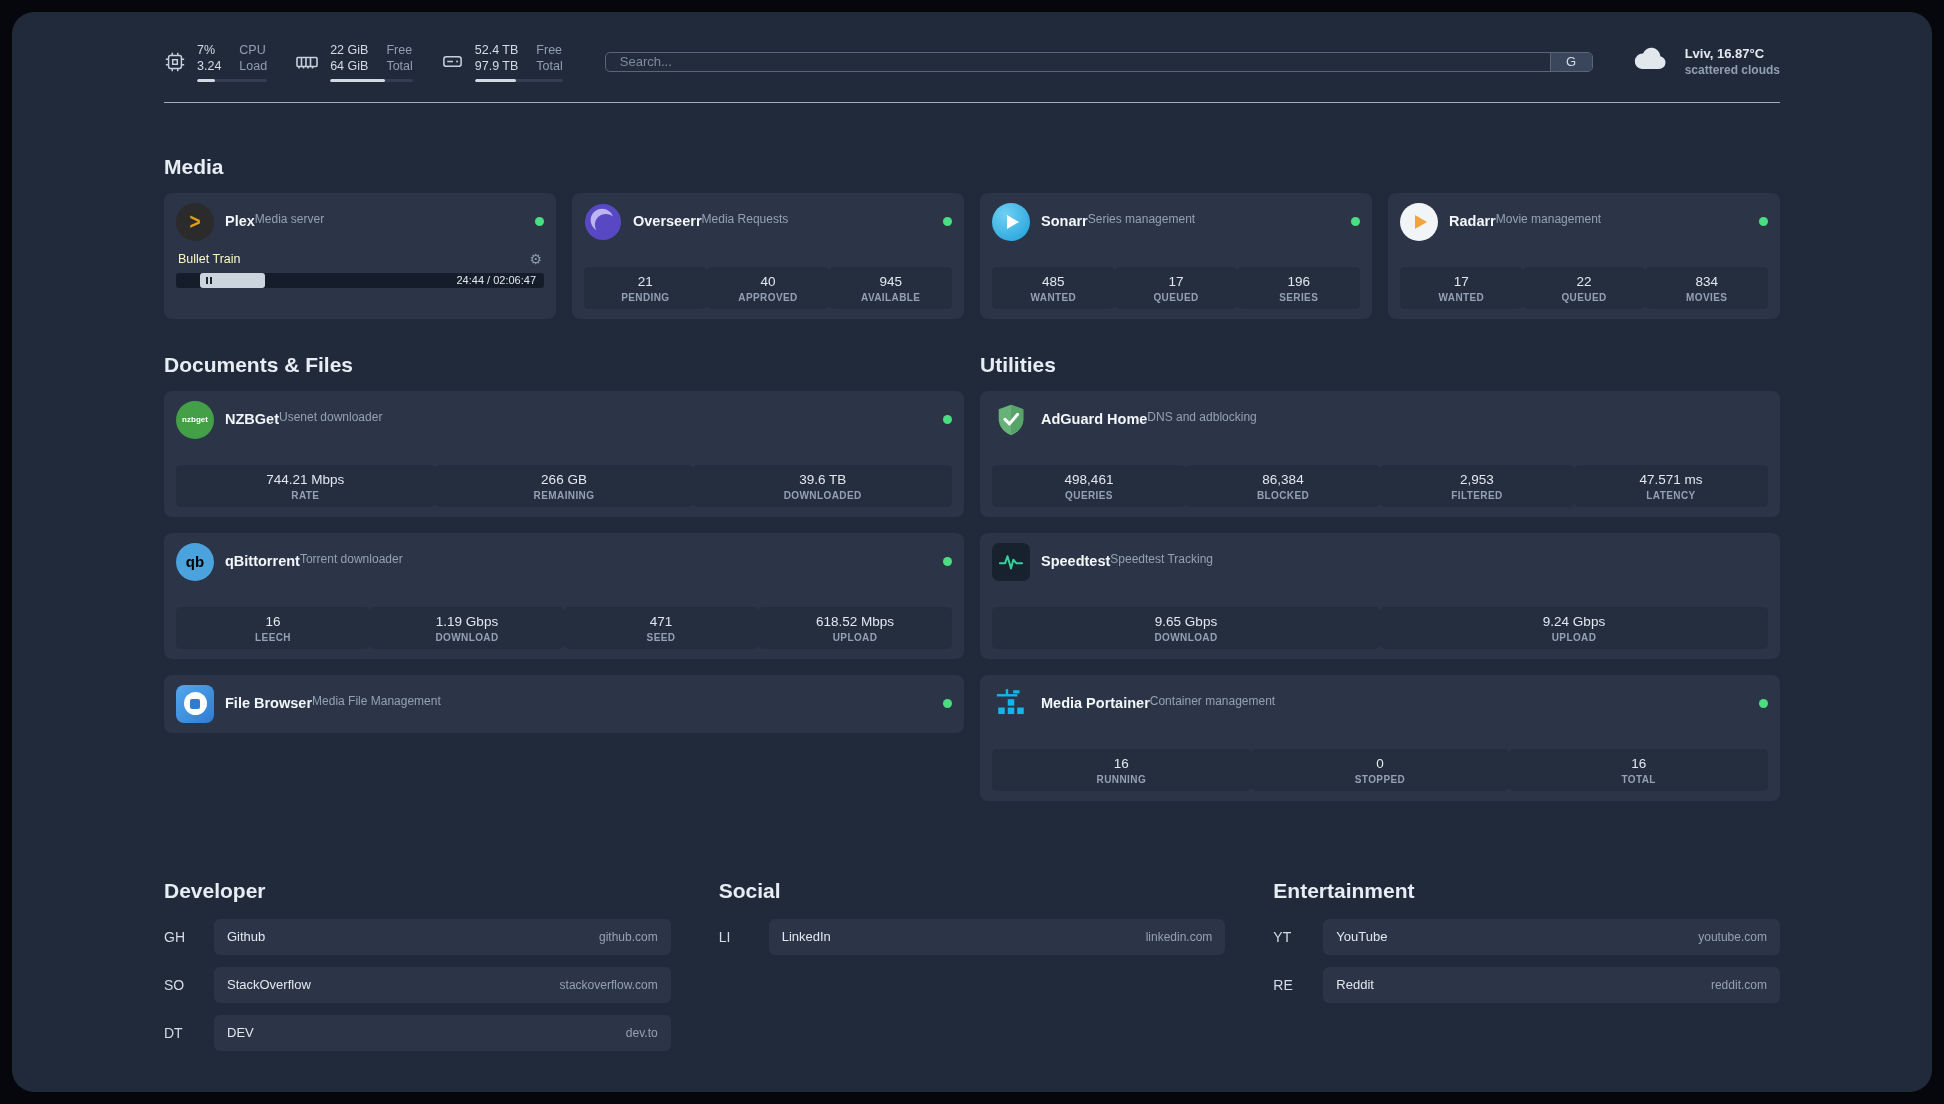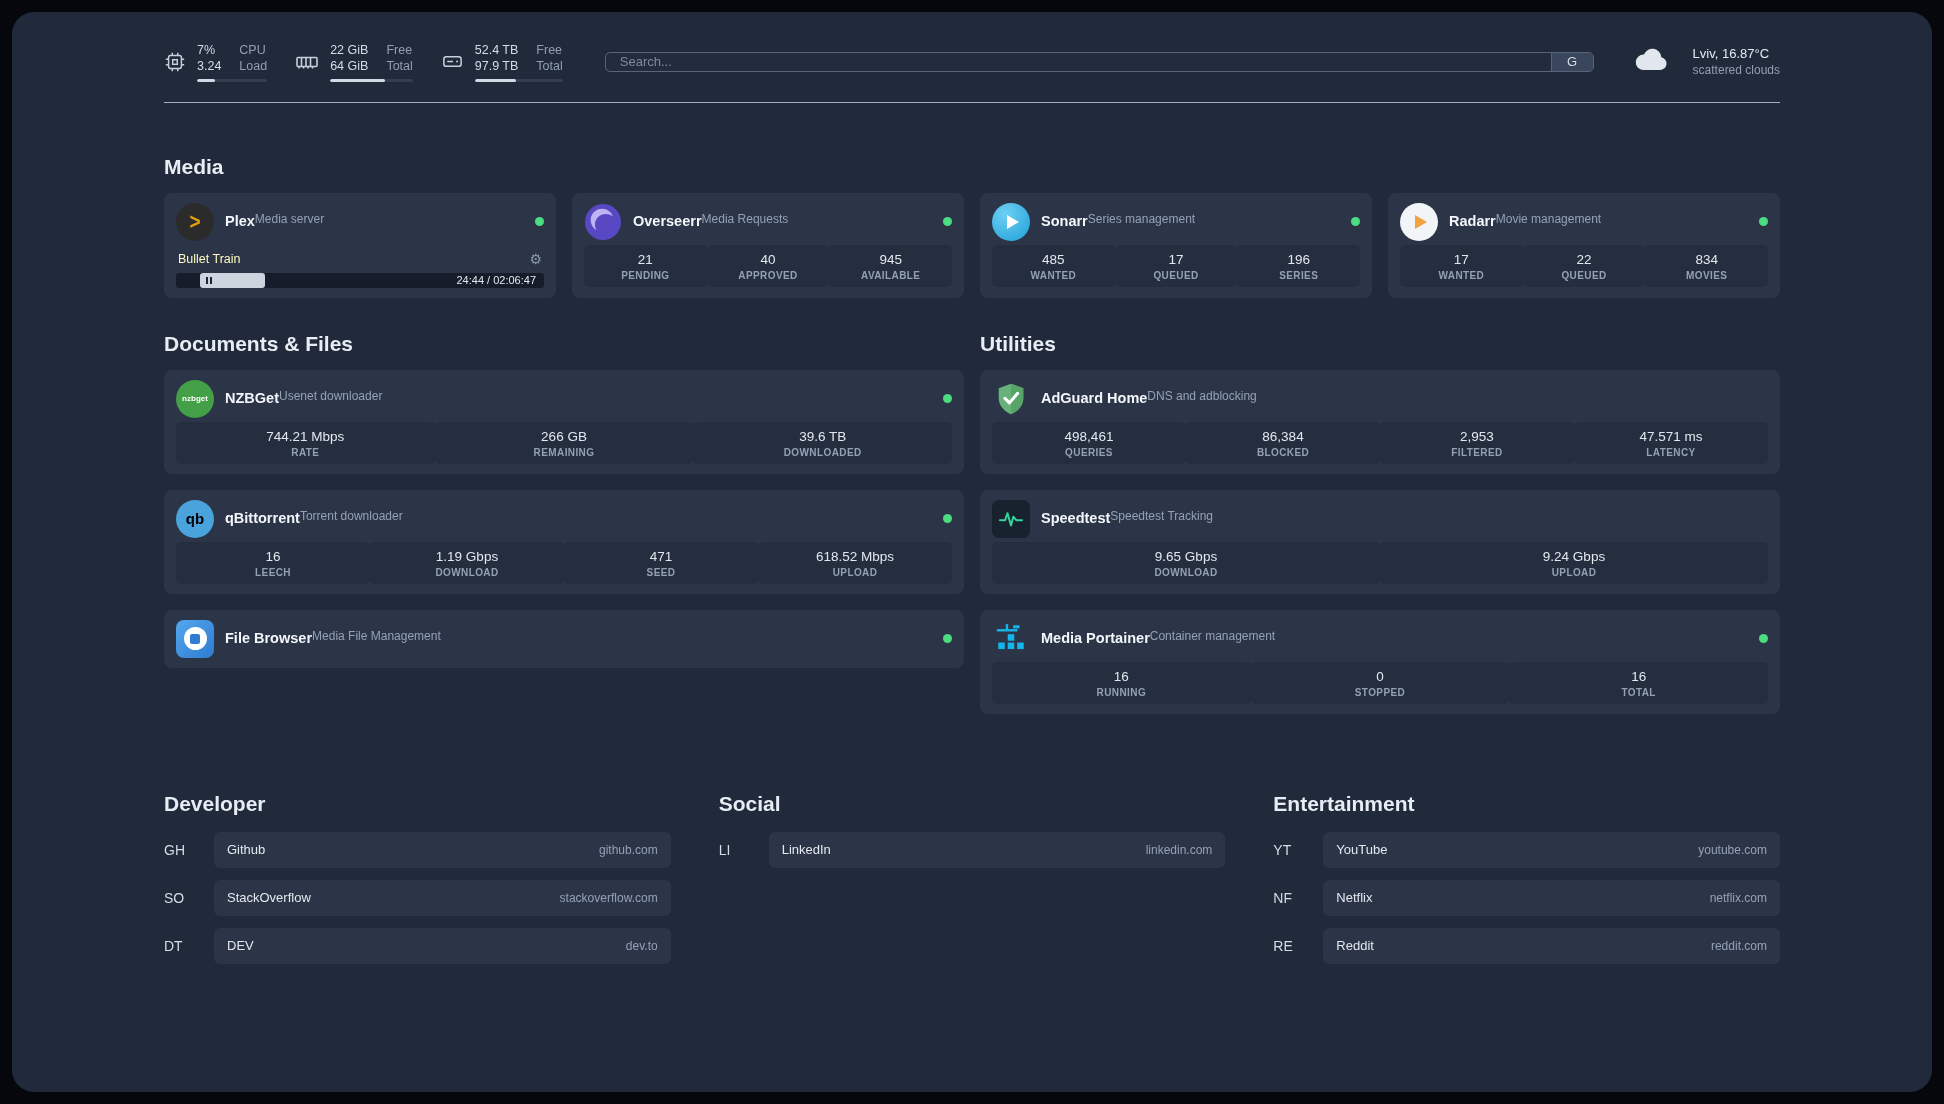--- a/index.html
+++ b/index.html
@@ -30,41 +30,41 @@
     flex:1; display:flex; align-items:stretch; height:20px;
     border:1px solid #59647a; border-radius:5px; overflow:hidden;
     background:rgba(40,50,68,.35); margin:0 40px 0 14px;
   }
   .search-input { flex:1; background:transparent; border:none; outline:none;
     color:#d6dce5; font-size:13px; padding:0 14px; }
   .search-input::placeholder { color:#7e8ba0; }
   .search-btn { width:42px; background:#3a465c; border:none; border-left:1px solid #59647a;
     color:#d6dce5; font-size:13px; cursor:pointer; }
 
-  .weather { display:flex; align-items:center; gap:23px; }
+  .weather { display:flex; align-items:flex-start; gap:16px;font-weight:bold; }
   .weather-text { display:flex; flex-direction:column; line-height:1.35; }
   .weather-loc { font-size:13px; color:#e5eaf1; }
   .weather-cond { font-size:12px; color:#929fb3; }
 
   .divider { height:1px; background:#c6cedb; opacity:.8; margin-top:20px; }
 
   
   .section-title { font-size:21px; font-weight:600; color:#e8edf4; }
   .media-section { margin-top:52px; }
   .media-grid { display:grid; grid-template-columns:repeat(4,1fr); gap:16px; margin-top:14px; }
 
   .card { background:#2b3547; border-radius:8px; padding:10px 12px; }
   .card-header { display:flex; align-items:center; gap:11px; }
   .icon { width:38px; height:38px; flex:0 0 38px; display:flex; align-items:center; justify-content:center; }
   .svc-text { display:flex; flex-direction:row; line-height:1.3; }
   .svc-name { font-size:14.5px; font-weight:600; color:#f3f6fa; }
   .svc-desc { font-size:12px; color:#94a1b5; }
   .status-dot { margin-left:auto; width:9px; height:9px; border-radius:50%; background:#4ade80; }
 
-  .stats { display:flex; gap:0; margin-top:4px; }
+  .stats { display:flex; gap:0; margin-top:26px; }
   .stat { flex:1; background:#242e3f; border-radius:5px; text-align:center; padding:7px 4px 6px; }
   .stat-value { font-size:13.5px; color:#e3e8ef; }
   .stat-label { font-size:10px; font-weight:700; letter-spacing:.4px; color:#94a1b5; margin-top:3px; }
 
   
   .player { margin-top:8px; }
   .player-top { display:flex; align-items:center; justify-content:space-between; padding:2px 2px 6px; }
   .player-track { font-size:12.5px; color:#fef9c3; }
   .gear { font-size:14px; color:#8c99ad; cursor:pointer; }
   .player-bar { position:relative; height:15px; background:#151d2a; border-radius:3px; overflow:hidden;padding-left:24px; }
@@ -544,27 +544,20 @@
       <div class="bm-col">
         <div class="section-title">Entertainment</div>
         <div class="bm-row">
           <span class="bm-abbr">YT</span>
           <div class="bm-bar">
             <span class="bm-name">YouTube</span>
             <span class="bm-url">youtube.com</span>
           </div>
         </div>
         <div class="bm-row">
-          <span class="bm-abbr">NF</span>
-          <div class="bm-bar">
-            <span class="bm-name">Netflix</span>
-            <span class="bm-url">netflix.com</span>
-          </div>
-        </div>
-        <div class="bm-row">
           <span class="bm-abbr">RE</span>
           <div class="bm-bar">
             <span class="bm-name">Reddit</span>
             <span class="bm-url">reddit.com</span>
           </div>
         </div>
       </div>
     </div>
 
   </div>

